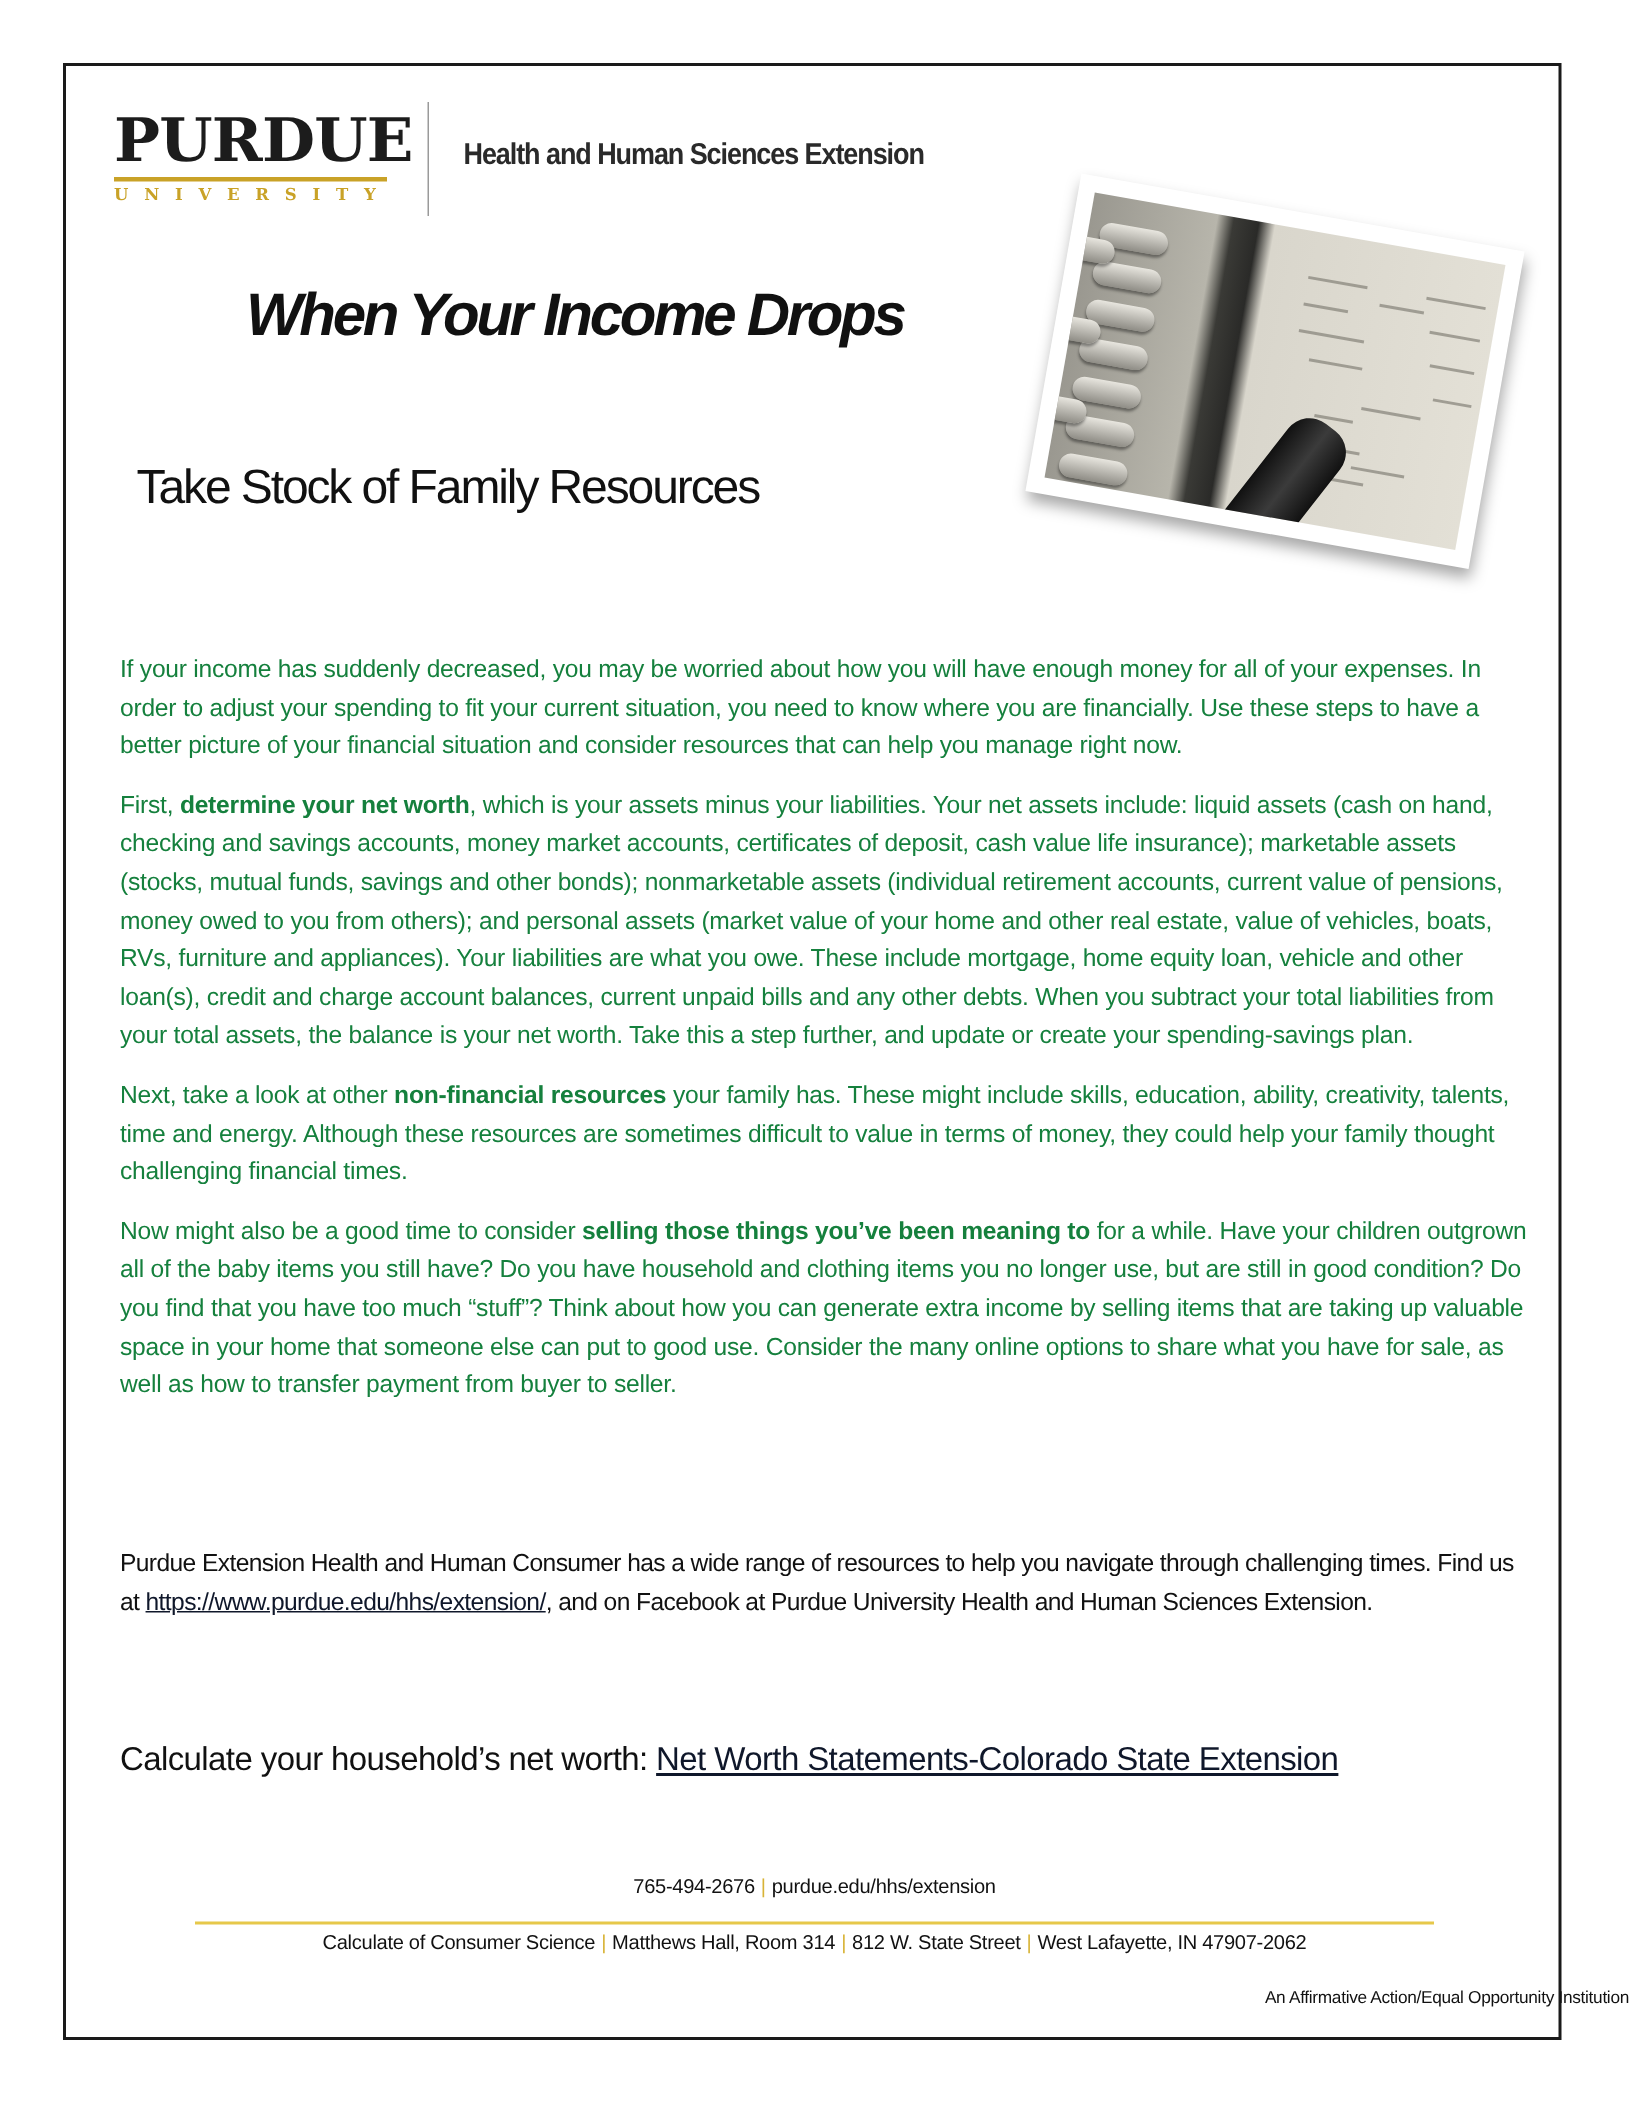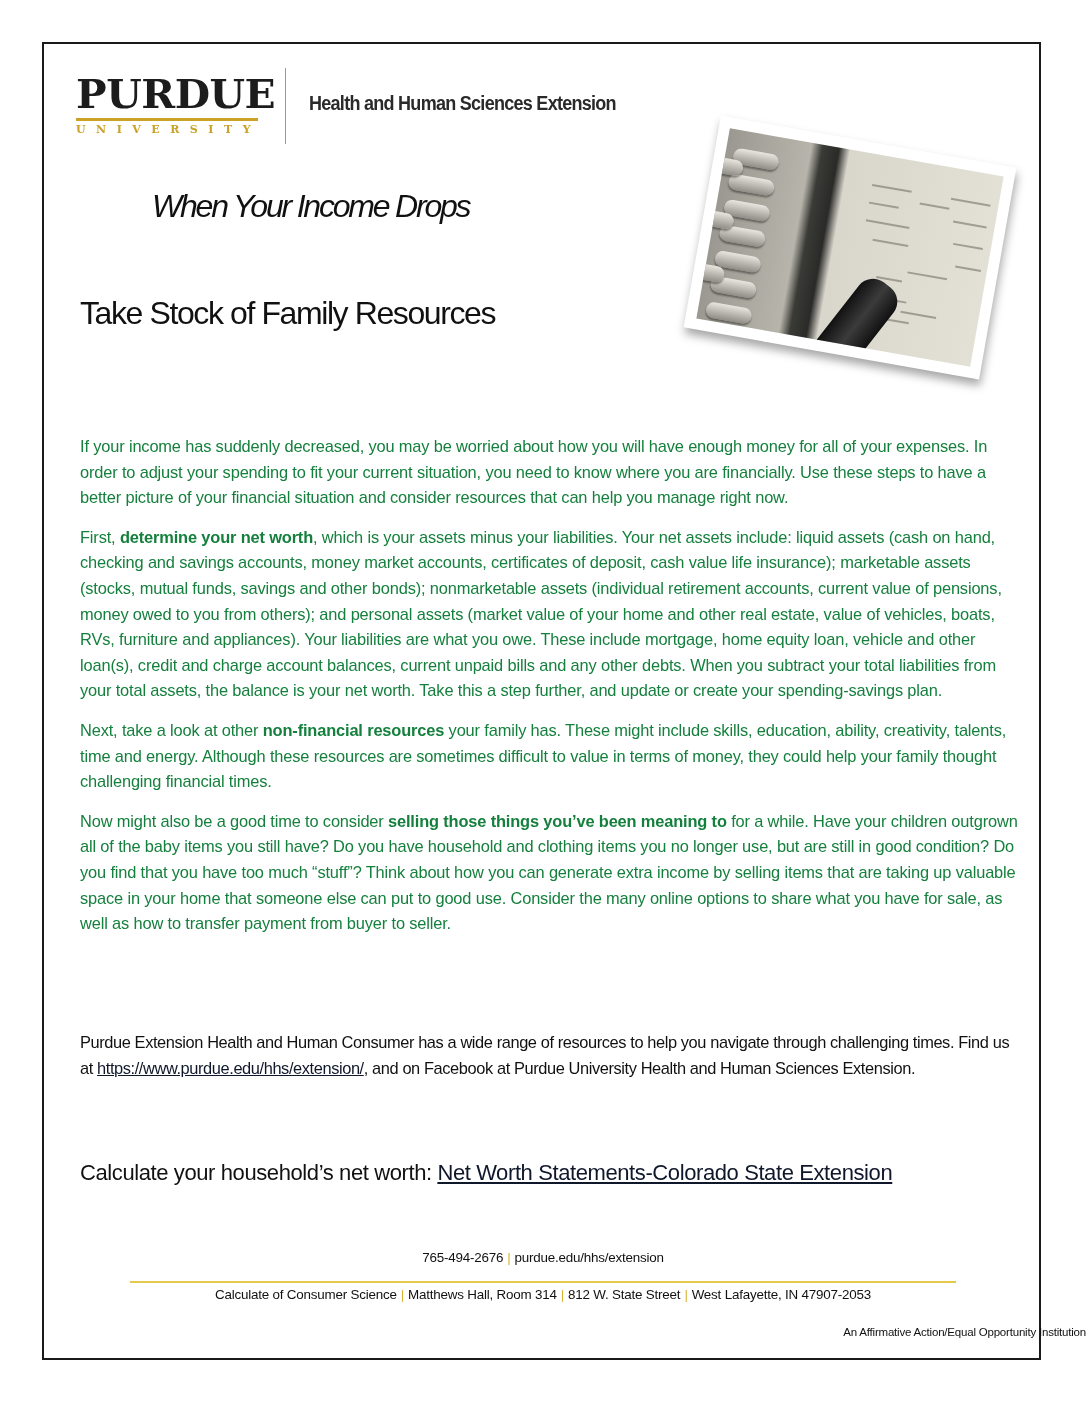--- a/index.html
+++ b/index.html
@@ -11,22 +11,22 @@
   .logo-purdue { position:absolute; left:76px; top:74px; }
   .purdue-word { font-family:"DejaVu Serif", serif; font-weight:bold; font-size:40px;
                  letter-spacing:-0.5px; color:#1c1c1c; line-height:40px; transform:scaleX(1.02); transform-origin:left; }
   .purdue-rule { width:182px; height:3px; background:#c9a227; margin-top:4px; }
   .purdue-univ { font-family:"DejaVu Serif", serif; font-weight:bold; font-size:11px;
                  letter-spacing:10.5px; color:#c9a227; margin-top:3px; line-height:12px; }
   .logo-divider { position:absolute; left:285px; top:68px; width:1px; height:76px; background:#9a9a9a; }
   .dept-name { position:absolute; left:309px; top:92px; font-family:"Liberation Sans", sans-serif;
                font-weight:bold; font-size:20px; letter-spacing:-0.8px; color:#2a2a2a; transform:scaleX(0.9); transform-origin:left; }
   
-  .doc-title { position:absolute; left:152px; top:188px; font-family:"Liberation Sans", sans-serif;
-               font-style:italic; font-size:32px; letter-spacing:-2.2px; color:#111; font-weight:normal; }
+  .doc-title { position:absolute; left:164px; top:188px; font-family:"Liberation Sans", sans-serif;
+               font-style:italic; font-size:40px; letter-spacing:-2.2px; color:#111; font-weight:bold; }
   .doc-subtitle { position:absolute; left:80px; top:295px; font-family:"Liberation Sans", sans-serif;
                   font-size:32px; letter-spacing:-1.4px; color:#111; font-weight:normal; }
   
   .photo-wrap { position:absolute; left:700px; top:140px; width:300px; height:215px;
                 transform:rotate(10deg); transform-origin:center;
                 background:#fff; padding:11px; box-sizing:border-box;
                 box-shadow:2px 6px 10px rgba(0,0,0,0.35); }
   .photo { width:100%; height:100%; position:relative; overflow:hidden;
            background:linear-gradient(90deg,#9a9890 0%,#b7b5ab 30%,#3a3a36 34%,#2a2a28 40%,#d9d6cc 44%,#e3e0d6 100%); }
   .calc-key { position:absolute; width:46px; height:16px; border-radius:8px;
@@ -56,21 +56,21 @@
 
 <div class="logo-purdue">
   <div class="purdue-word">PURDUE</div>
   <div class="purdue-rule"></div>
   <div class="purdue-univ">UNIVERSITY</div>
 </div>
 <div class="logo-divider"></div>
 <div class="dept-name">Health and Human Sciences Extension</div>
 
 <h1 class="doc-title" style="margin:0;">When Your Income Drops</h1>
-<h2 class="doc-subtitle" style="margin:0;">Take Stock of Family Resources</h2>
+<h2 class="doc-subtitle" style="margin:11px;">Take Stock of Family Resources</h2>
 
 <div class="photo-wrap">
   <div class="photo">
     <div class="calc-key" style="left:8px;top:18px;"></div>
     <div class="calc-key" style="left:8px;top:44px;"></div>
     <div class="calc-key" style="left:8px;top:70px;"></div>
     <div class="calc-key" style="left:8px;top:96px;"></div>
     <div class="calc-key" style="left:8px;top:122px;"></div>
     <div class="calc-key" style="left:8px;top:148px;"></div>
     <div class="calc-key" style="left:8px;top:174px;"></div>
@@ -101,18 +101,18 @@
   <p><span>Next, take a look at other </span><b>non-financial resources</b><span> your family has.  These might include skills, education, ability, creativity, talents, time and energy.  Although these resources are sometimes difficult to value in terms of money, they could help your family thought challenging financial times.</span></p>
   <p><span>Now might also be a good time to consider </span><b>selling those things you’ve been meaning to</b><span> for a while.  Have your children outgrown all of the baby items you still have?  Do you have household and clothing items you no longer use, but are still in good condition?  Do you find that you have too much “stuff”?  Think about how you can generate extra income by selling items that are taking up valuable space in your home that someone else can put to good use. Consider the many online options to share what you have for sale, as well as how to transfer payment from buyer to seller.</span></p>
 </div>
 
 <div class="resources-para"><span>Purdue Extension Health and Human Consumer has a wide range of resources to help you navigate through challenging times.  Find us at </span><a class="link">https://www.purdue.edu/hhs/extension/</a><span>, and on Facebook at Purdue University Health and Human Sciences Extension.</span></div>
 
 <div class="calc-line"><span>Calculate your household’s net worth: </span><a class="link">Net Worth Statements-Colorado State Extension</a></div>
 
 <div class="footer-rule"></div>
 <div class="footer" style="top:1287px;">
-  <span>Calculate of Consumer Science</span><span class="sep">|</span><span>Matthews Hall, Room 314</span><span class="sep">|</span><span>812 W. State Street</span><span class="sep">|</span><span>West Lafayette, IN 47907-2053</span>
+  <span>Calculate of Consumer Science</span><span class="sep">|</span><span>Matthews Hall, Room 314</span><span class="sep">|</span><span>812 W. State Street</span><span class="sep">|</span><span>West Lafayette, IN 47907-2062</span>
 </div>
 <div class="footer" style="top:1250px;">
   <span>765-494-2676</span><span class="sep">|</span><span>purdue.edu/hhs/extension</span>
 </div>
 <div class="footer footer-small" style="top:1326px;">An Affirmative Action/Equal Opportunity Institution</div>
 
 </body></html>

